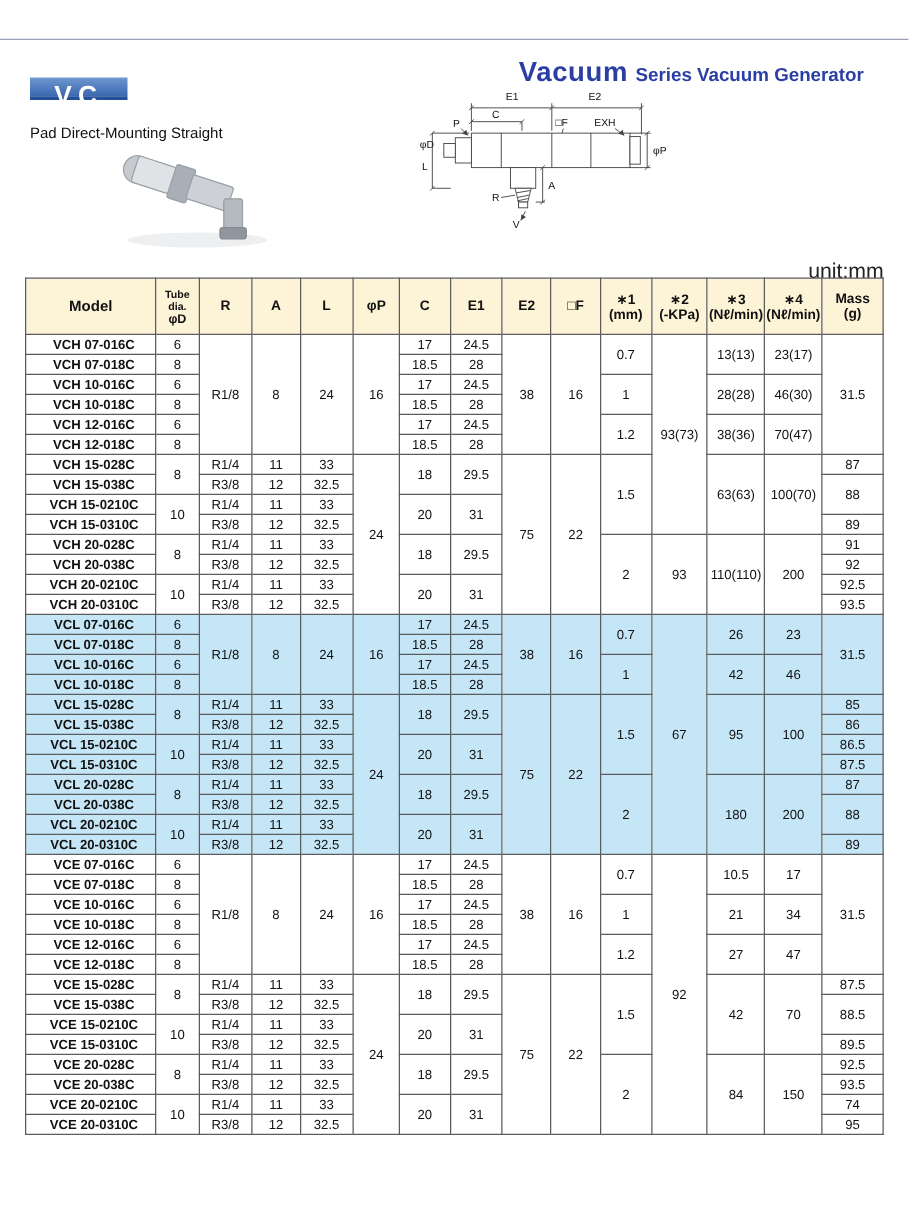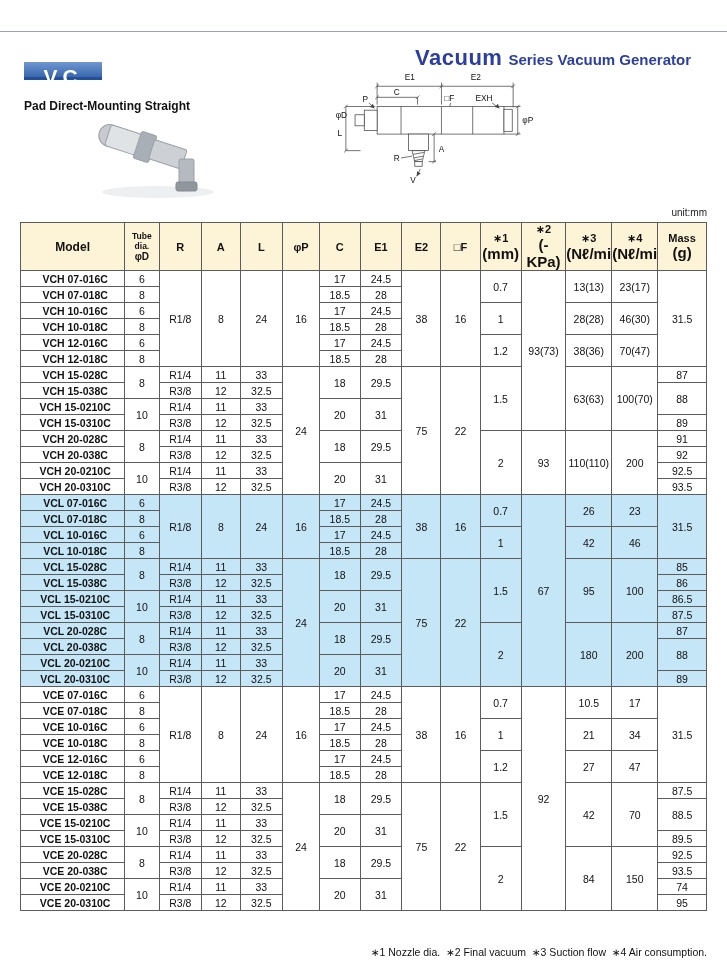--- a/index.html
+++ b/index.html
@@ -9,34 +9,34 @@
 
   .title { position:absolute; top:5px; right:36px; color:#2a3ea4; white-space:nowrap;margin-top:40px; }
   .title-main { font-size:22px; font-weight:600; letter-spacing:0.5px; }
   .title-sub  { font-size:15px; font-weight:600; margin-left:6px; }
   .title-divider { position:absolute; top:31px; left:0; width:727px; border-top:1px solid #9aa0bd; }
 
   .badge { position:absolute; left:24px; top:62px; width:78px; height:18px;
            background:linear-gradient(#6f97d0,#3a67ae); color:#fff; text-align:center;
            font-size:21px; font-weight:700; letter-spacing:5px; line-height:30px;
            border-bottom:3px solid #24509a; }
-  .subtitle { position:absolute; left:24px; top:99px; font-size:12px; font-weight:700; color:#111; }
+  .subtitle { position:absolute; left:24px; top:99px; font-size:12px; font-weight:400; color:#111; }
 
   .photo { position:absolute; left:80px; top:102px; }
   .diagram { position:absolute; left:333px; top:66px; }
 
-  .unit-note { position:absolute; right:20px; top:207px; font-size:10px; color:#222; }
+  .unit-note { position:absolute; right:20px; top:207px; font-size:17px; color:#222; }
 
   .table-wrap { position:absolute; left:20px; top:222px; width:687px; }
   table { width:100%; border-collapse:collapse; table-layout:fixed; border:1.5px solid #444; }
   th, td { border:1px solid #5c5c5c; text-align:center; vertical-align:middle;
            color:#111; padding:0; overflow:hidden; }
   thead th { background:#fdf3d6; height:45px; font-weight:700; }
   .h-l1 { font-size:11px; }
-  .h-l2 { font-size:15px; }
+  .h-l2 { font-size:11px; }
   th:nth-child(1) .h-l1 { font-size:12px; }
   th:nth-child(2) .h-l1 { font-size:8.5px; font-weight:600; }
   th:nth-child(2) .h-l2 { font-size:10px; }
   td { height:16px; font-size:10.5px; line-height:12px; white-space:nowrap; }
   td.model-cell { text-align:center; padding-left:5px; font-weight:700; font-size:10.5px; }
   tr.blue td { background:#c5e6f7; }
 
   .footnote { position:absolute; right:20px; top:946px; font-size:10.5px; color:#111; white-space:pre; }
 
   svg text { font-family:"Liberation Sans","DejaVu Sans",sans-serif; }
@@ -580,15 +580,14 @@
             <td class="model-cell">VCE 20-0310C</td>
             <td>R3/8</td>
             <td>12</td>
             <td>32.5</td>
             <td>95</td>
           </tr>
         </tbody>
       </table>
   </div>
 
-  <div class="footnote">∗1 Nozzle dia.  ∗2 Final vacuum  ∗3 Suction flow  ∗4 Air consumption.</div>
 
 </div>
 
 </body></html>

